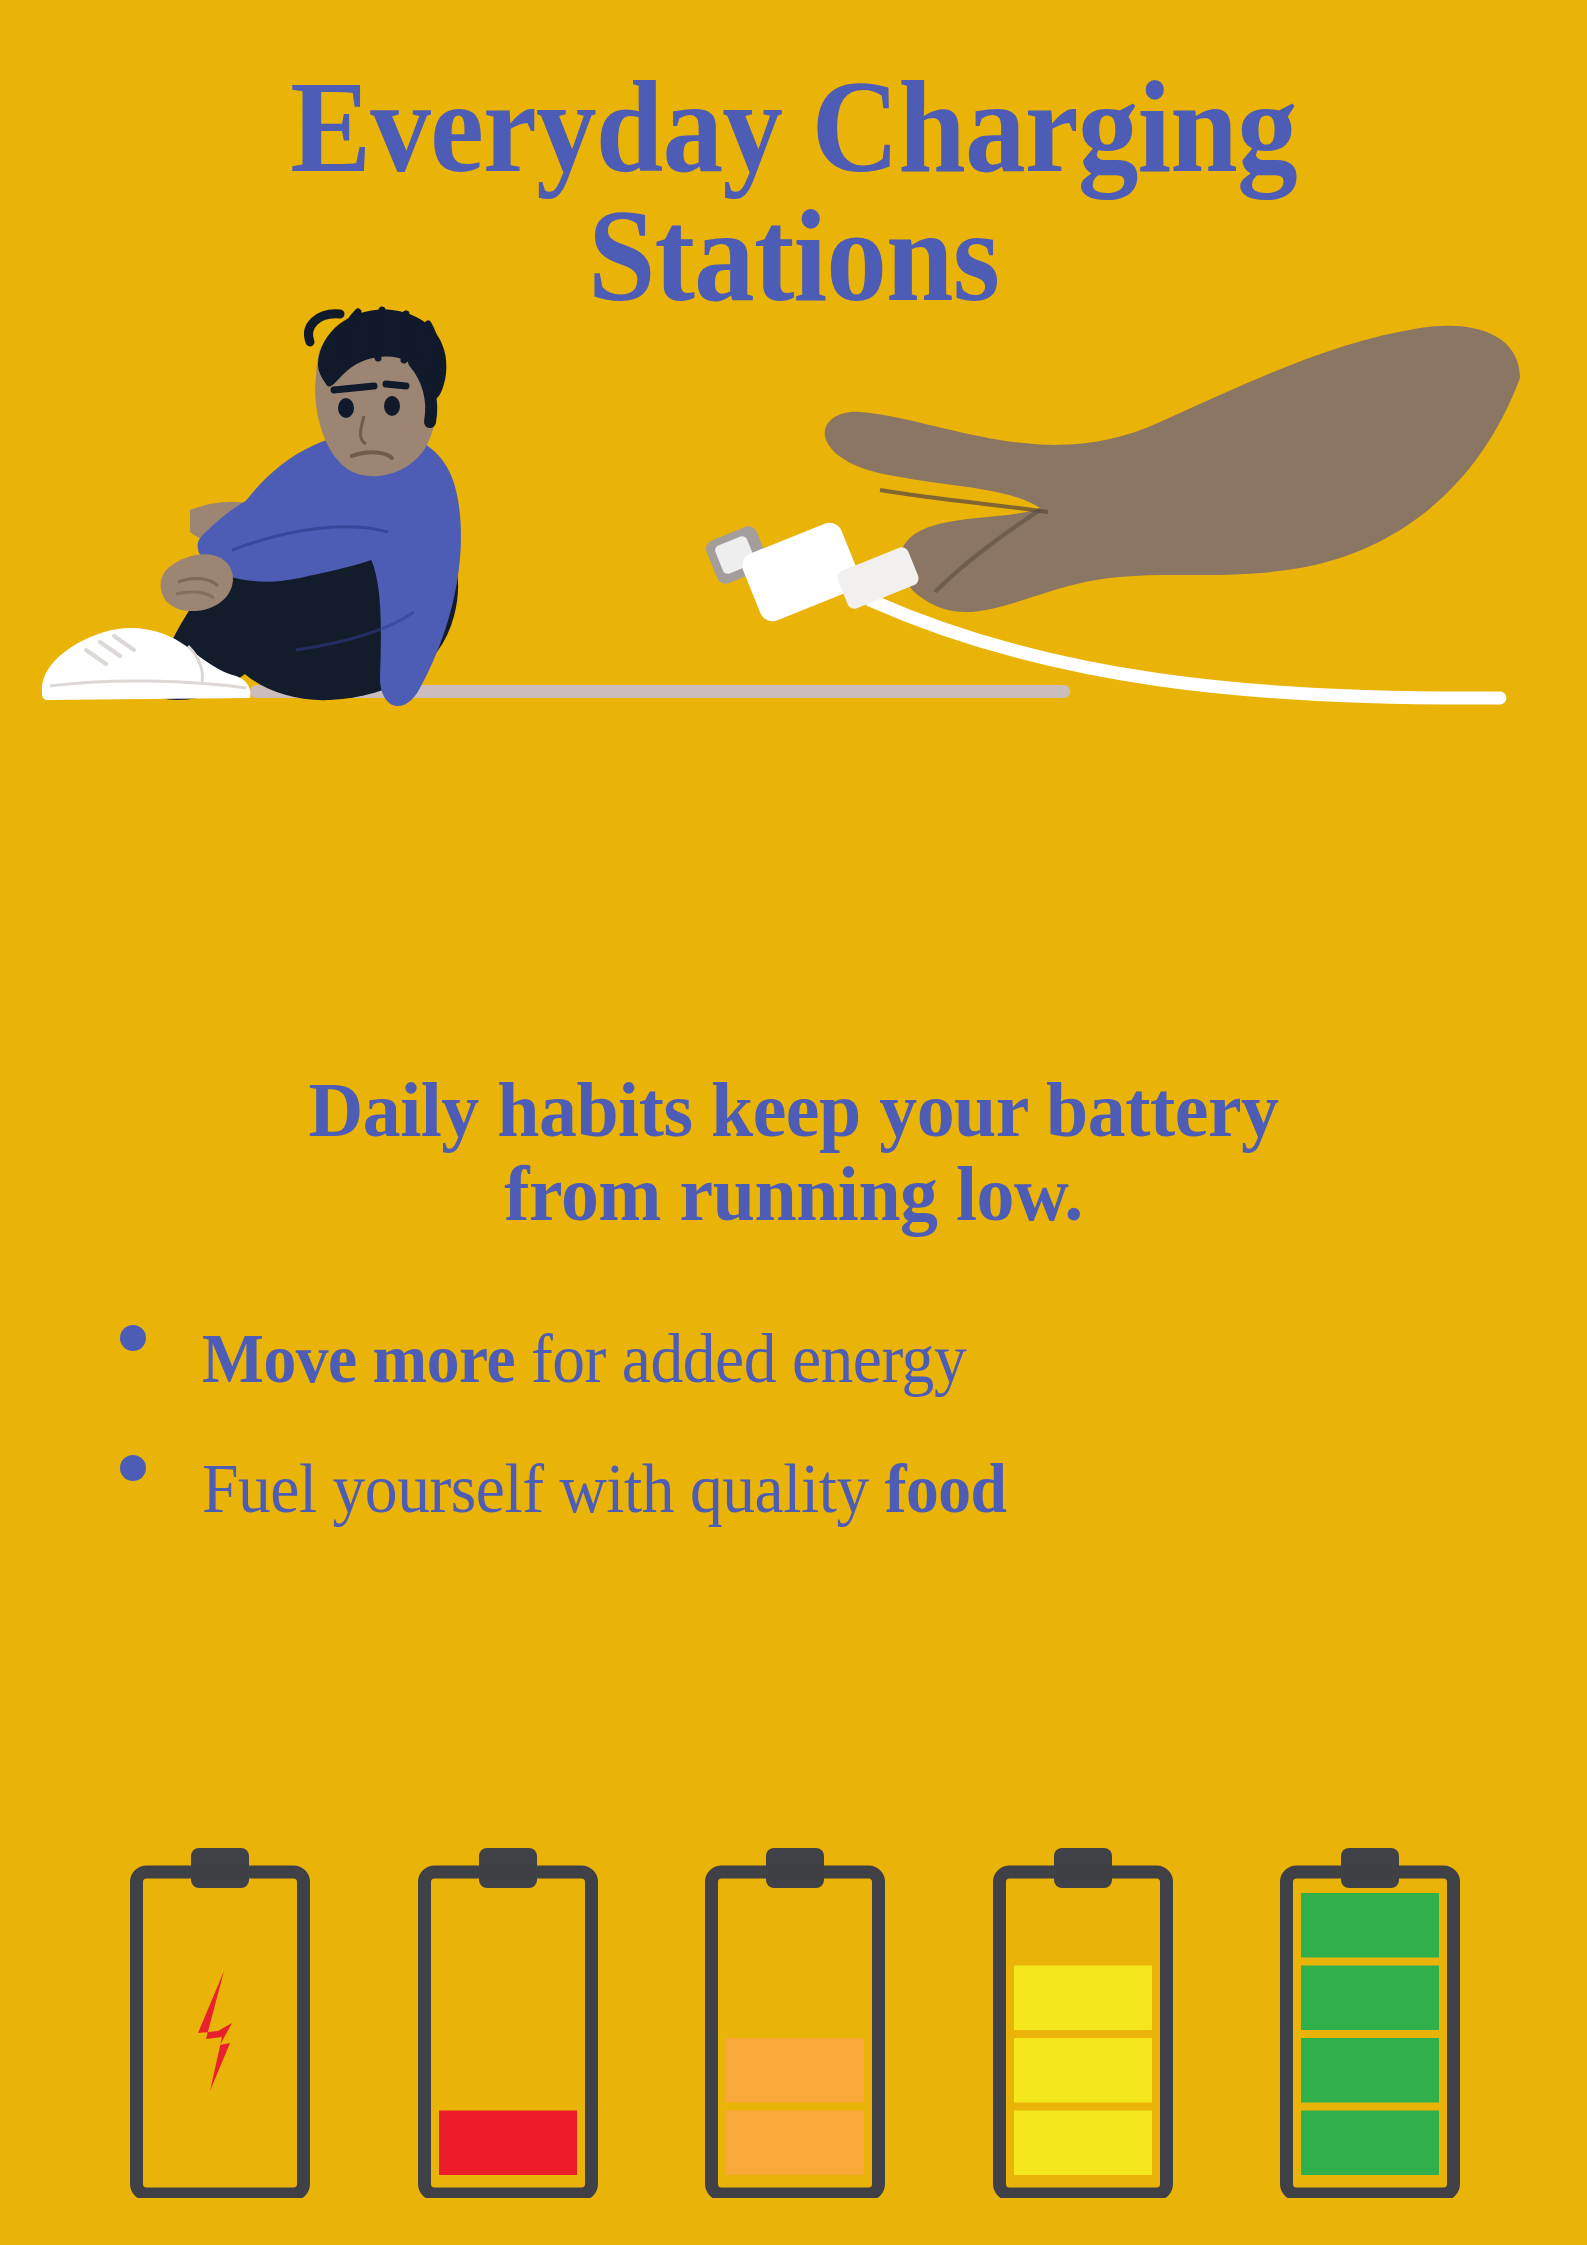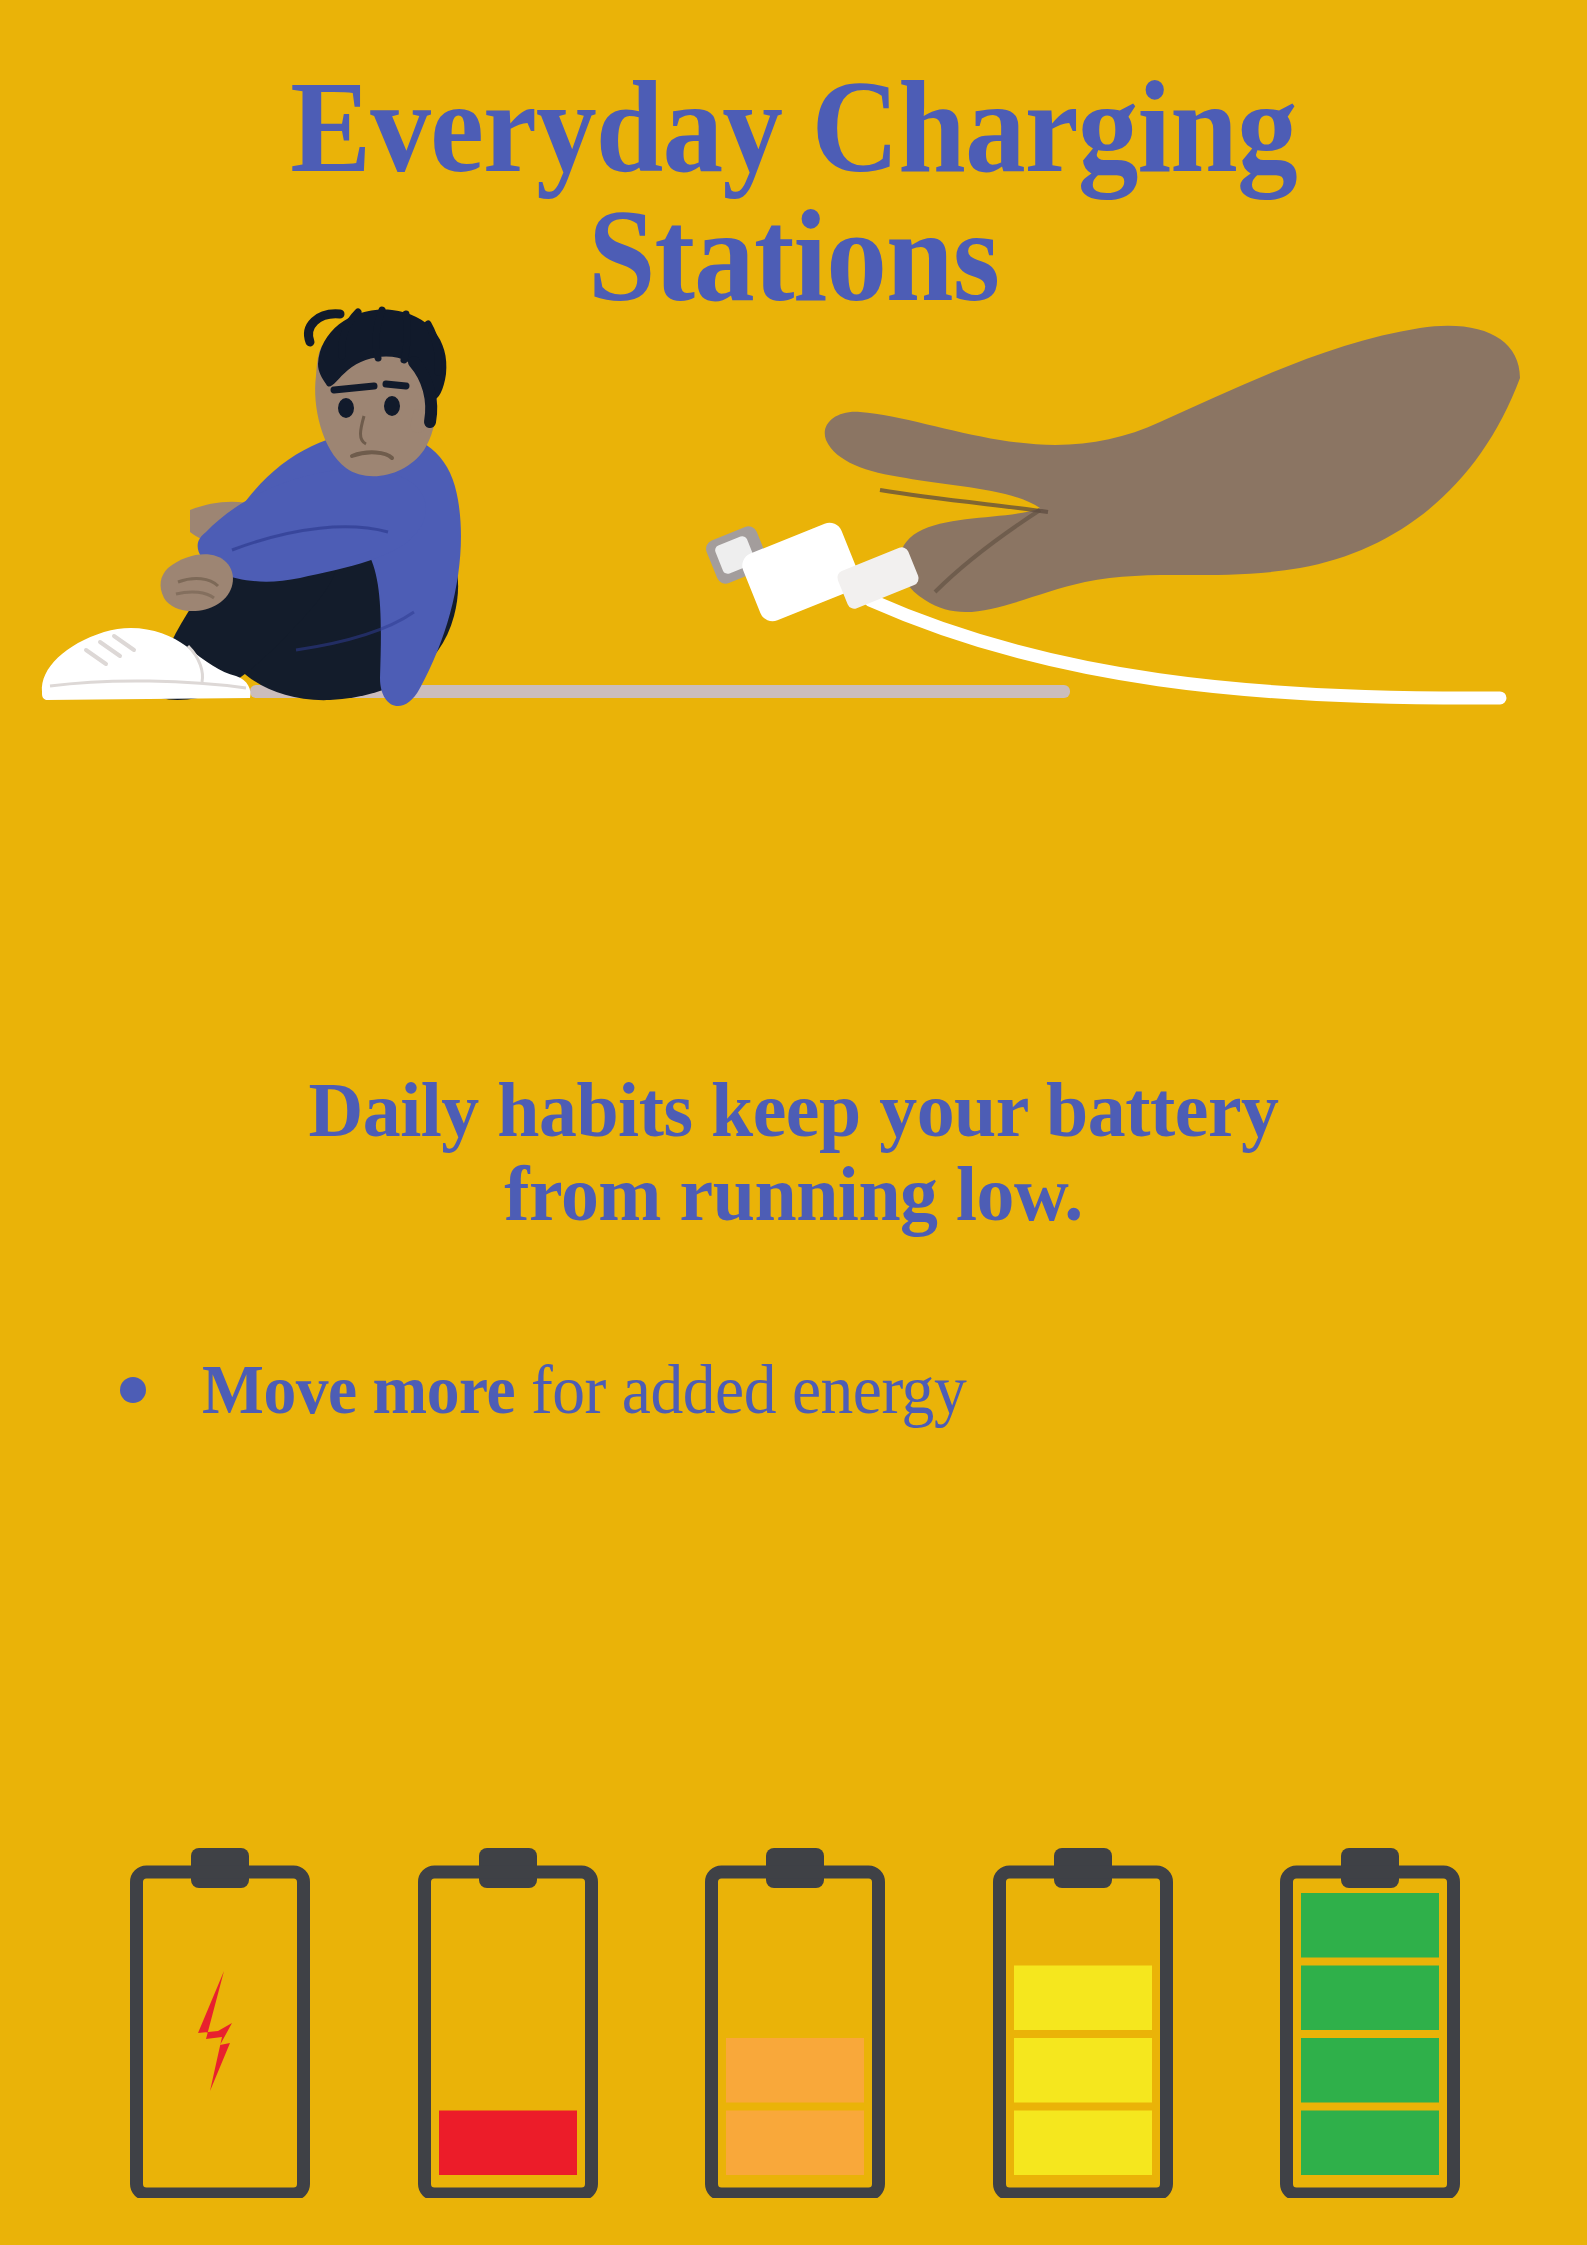--- a/index.html
+++ b/index.html
@@ -64,21 +64,21 @@
 
   
   .bullets {
     position: absolute;
     left: 120px;
     top: 1325px;
     width: 1360px;
   }
   .bullet-row {
     display: flex;
-    align-items: center;
+    align-items: flex-start;
     height: 130px;
     color: #4d5db5;
   }
   .bullet-dot {
     flex: 0 0 auto;
     width: 26px;
     height: 26px;
     border-radius: 50%;
     background: #4d5db5;
     margin-right: 56px;
@@ -255,20 +255,24 @@
     <span class="subtitle-line">from running low.</span>
   </div>
 
   <div class="bullets">
 
     <div class="bullet-row">
       <span class="bullet-dot"></span>
       <span class="bullet-text"><span class="b">Move more</span><span class="r"> for added energy</span></span>
     </div>
 
+    <div class="bullet-row">
+      <span class="bullet-dot"></span>
+      <span class="bullet-text"><span class="r">Fuel yourself with quality </span><span class="b">food</span></span>
+    </div>
 
 
   </div>
 
   <div class="batteries">
       <div class="battery">
         <svg viewBox="0 0 180 350" xmlns="http://www.w3.org/2000/svg">
           <rect x="61" y="0" width="58" height="40" rx="8" fill="#3f4146"></rect>
           <rect x="6.5" y="24" width="167" height="322" rx="10" fill="none" stroke="#3f4146" stroke-width="13"></rect>
           <path d="M 94 123 L 68 185 L 88 183 L 102 175 L 90 197 L 100 195 L 80 243 L 92 189 L 76 191 Z" fill="#e8212e"></path>

